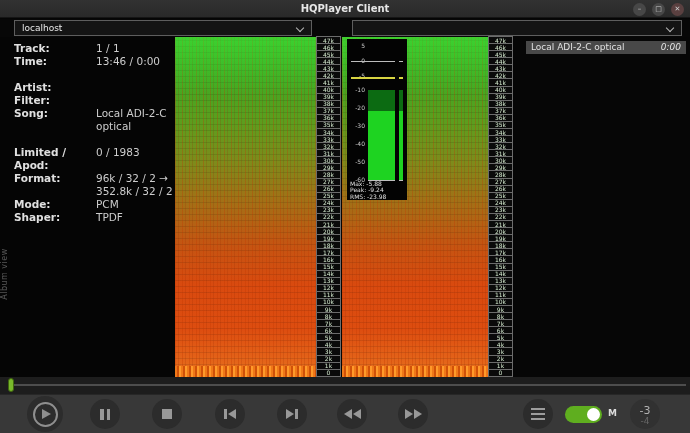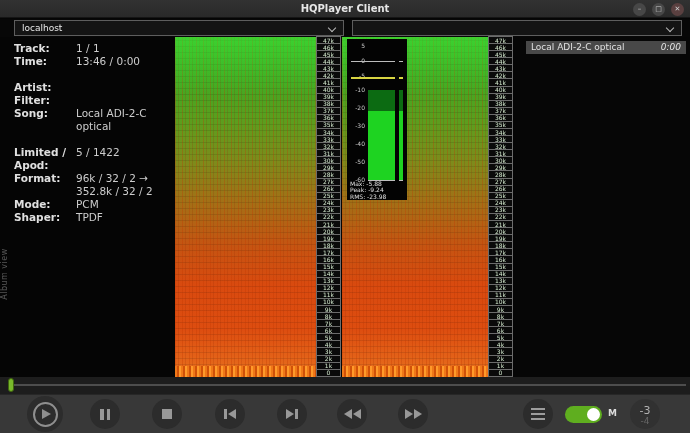--- a/index.html
+++ b/index.html
@@ -14,32 +14,32 @@
     background:linear-gradient(180deg,#323232,#292929); border-bottom:1px solid #151515; }
   .title { text-align:center; line-height:18px; font-size:10px; font-weight:bold; color:#e6e6e6; }
   .winbtns { position:absolute; right:6px; top:2.5px; display:flex; gap:6px; }
   .winbtn { width:13px; height:13px; border-radius:50%; background:#474747; color:#cdcdcd;
     font-size:7px; line-height:12px; text-align:center; cursor:default; }
   .winbtn.close { background:#5a4040; }
   
   .toolbar { position:absolute; top:19px; left:0; right:0; height:18px; background:#070707; }
   .select { position:absolute; top:1px; height:16px; background:#141414; border:1px solid #5e5e5e;
     color:#e8e8e8; font-size:9px; line-height:14px; padding:0 18px 0 7px; }
-  .sel-backend { left:14px; width:330px; }
+  .sel-backend { left:14px; width:298px; }
   .sel-output  { left:352px; width:330px; }
   .chev { position:absolute; right:8px; top:4px; width:6px; height:6px;
     border-left:1.5px solid #b8b8b8; border-bottom:1.5px solid #b8b8b8; transform:rotate(-45deg); }
   
   .main { position:absolute; top:37px; left:0; right:0; height:340px; background:#050505; }
   
   .side-tab { position:absolute; left:-37px; top:232px; width:84px; height:10px;
     transform:rotate(-90deg); font-size:8px; color:#585858; text-align:center; letter-spacing:0.5px; }
   
   .info { position:absolute; left:14px; top:5px; width:160px; font-size:10.5px; line-height:13px; }
-  .info-row { display:flex; }
+  .info-row { display:flex;gap:20px; }
   .info-row.gap { margin-bottom:13px; }
   .info-label { width:62px; flex:none; font-weight:bold; color:#e0e0e0; }
   .info-value { flex:1; color:#cdcdcd; }
   
   .spectro { position:absolute; left:175px; top:0; width:338px; height:340px; }
   .channel { position:absolute; top:0; height:340px; overflow:hidden;
     background:
       repeating-linear-gradient(90deg, rgba(195,55,0,0.30) 0 1px, rgba(0,0,0,0) 1px 3px,
         rgba(150,40,0,0.18) 3px 4px, rgba(0,0,0,0) 4px 7px),
       repeating-linear-gradient(0deg, rgba(0,0,0,0.10) 0 1px, rgba(0,0,0,0) 1px 6px),
@@ -151,21 +151,21 @@
       <div class="info-row">
         <div class="info-label">Filter:</div>
         <div class="info-value"></div>
       </div>
       <div class="info-row gap">
         <div class="info-label">Song:</div>
         <div class="info-value">Local ADI-2-C optical</div>
       </div>
       <div class="info-row">
         <div class="info-label">Limited / Apod:</div>
-        <div class="info-value">5 / 1422</div>
+        <div class="info-value">0 / 1983</div>
       </div>
       <div class="info-row">
         <div class="info-label">Format:</div>
         <div class="info-value">96k / 32 / 2 → 352.8k / 32 / 2</div>
       </div>
       <div class="info-row">
         <div class="info-label">Mode:</div>
         <div class="info-value">PCM</div>
       </div>
       <div class="info-row">

